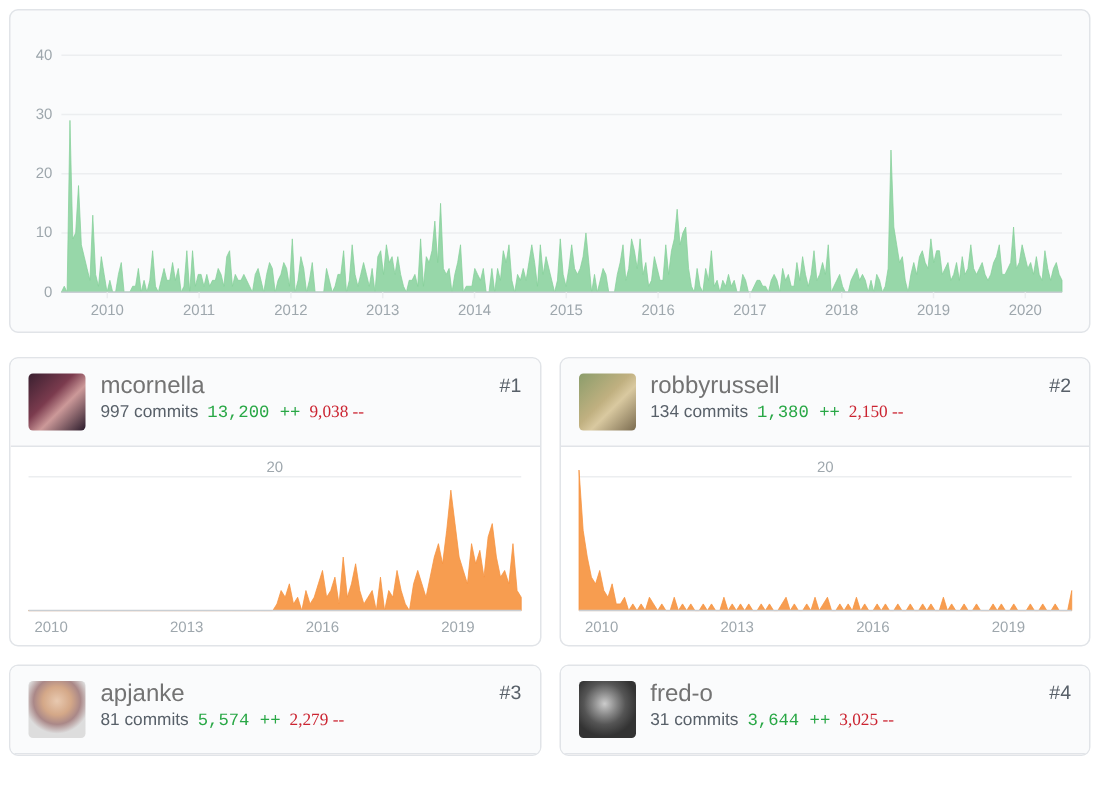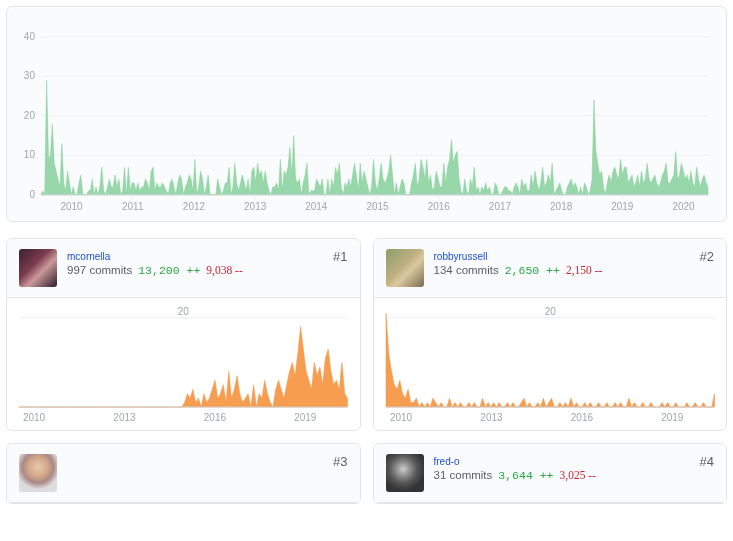--- a/index.html
+++ b/index.html
@@ -43,22 +43,22 @@
   .avatar {
     width: 38px;
     height: 38px;
     border-radius: 3px;
     margin-right: 10px;
     flex: none;
     background: #ccc;
   }
   .contrib-info { flex: 1; min-width: 0; }
   .contrib-name {
-    color: #1d4ed8;
-    font-size: 10px;
+    color: #737373;
+    font-size: 16px;
     font-weight: 400;
     text-decoration: none;
     display: inline-block;
     margin-bottom: 2px;
   }
   .contrib-stats { font-size: 11.5px; color: #586069; }
   .contrib-stats .adds { color: #28a745; margin-left: 6px; font-family: Liberation Mono, monospace; }
   .contrib-stats .dels { color: #cb2431; margin-left: 6px; font-family: Liberation Serif, serif; }
   .rank {
     color: #586069;
@@ -132,37 +132,38 @@
           <line class="baseline" x1="4" x2="332" y1="104" y2="104"></line>
           <text class="axis-text" x="19.0458715596329" y="118" text-anchor="middle">2010</text>
           <text class="axis-text" x="109.3211009174303" y="118" text-anchor="middle">2013</text>
           <text class="axis-text" x="199.5963302752277" y="118" text-anchor="middle">2016</text>
           <text class="axis-text" x="289.87155963302513" y="118" text-anchor="middle">2019</text>
         </svg></div>
     </div>
     <div class="contrib-card">
       <div class="contrib-header">
         <div class="avatar" style="background: linear-gradient(135deg, rgb(139, 157, 107) 0%, rgb(192, 176, 128) 45%, rgb(217, 201, 160) 60%, rgb(122, 107, 79) 100%);"></div>
-        <div class="contrib-info"><a class="contrib-name" href="#">robbyrussell</a><div class="contrib-stats"><span>134 commits</span><span class="adds">2,650 ++</span><span class="dels">2,150 --</span></div></div>
+        <div class="contrib-info"><a class="contrib-name" href="#">robbyrussell</a><div class="contrib-stats"><span>134 commits</span><span class="adds">1,380 ++</span><span class="dels">2,150 --</span></div></div>
         <span class="rank">#2</span>
       </div>
       <div class="card-chart"><svg viewBox="0 0 336 124" width="100%" height="100%">
           <line class="grid-line" x1="4" x2="332" y1="14.909090909090907" y2="14.909090909090907"></line>
           <text class="axis-text" x="168" y="11.909090909090907" text-anchor="middle">20</text>
           <path d="M 4 104 L 4.00 10.45 L 6.76 50.55 L 9.51 68.36 L 12.27 81.73 L 15.03 86.18 L 17.78 77.27 L 20.54 90.64 L 23.29 95.09 L 26.05 86.18 L 28.81 99.55 L 31.56 99.55 L 34.32 95.09 L 37.08 104.00 L 39.83 99.55 L 42.59 104.00 L 45.34 99.55 L 48.10 104.00 L 50.86 95.09 L 53.61 99.55 L 56.37 104.00 L 59.13 99.55 L 61.88 104.00 L 64.64 104.00 L 67.39 95.09 L 70.15 104.00 L 72.91 99.55 L 75.66 104.00 L 78.42 99.55 L 81.18 104.00 L 83.93 104.00 L 86.69 99.55 L 89.45 104.00 L 92.20 99.55 L 94.96 104.00 L 97.71 104.00 L 100.47 95.09 L 103.23 104.00 L 105.98 99.55 L 108.74 104.00 L 111.50 99.55 L 114.25 104.00 L 117.01 99.55 L 119.76 104.00 L 122.52 104.00 L 125.28 99.55 L 128.03 104.00 L 130.79 99.55 L 133.55 104.00 L 136.30 104.00 L 139.06 99.55 L 141.82 95.09 L 144.57 104.00 L 147.33 99.55 L 150.08 104.00 L 152.84 104.00 L 155.60 99.55 L 158.35 104.00 L 161.11 95.09 L 163.87 104.00 L 166.62 99.55 L 169.38 95.09 L 172.13 104.00 L 174.89 104.00 L 177.65 99.55 L 180.40 104.00 L 183.16 99.55 L 185.92 104.00 L 188.67 95.09 L 191.43 104.00 L 194.18 99.55 L 196.94 104.00 L 199.70 104.00 L 202.45 99.55 L 205.21 104.00 L 207.97 99.55 L 210.72 104.00 L 213.48 104.00 L 216.24 99.55 L 218.99 104.00 L 221.75 104.00 L 224.50 99.55 L 227.26 104.00 L 230.02 104.00 L 232.77 99.55 L 235.53 104.00 L 238.29 99.55 L 241.04 104.00 L 243.80 104.00 L 246.55 95.09 L 249.31 104.00 L 252.07 99.55 L 254.82 104.00 L 257.58 104.00 L 260.34 99.55 L 263.09 104.00 L 265.85 104.00 L 268.61 99.55 L 271.36 104.00 L 274.12 104.00 L 276.87 104.00 L 279.63 99.55 L 282.39 104.00 L 285.14 99.55 L 287.90 104.00 L 290.66 104.00 L 293.41 99.55 L 296.17 104.00 L 298.92 104.00 L 301.68 104.00 L 304.44 99.55 L 307.19 104.00 L 309.95 104.00 L 312.71 99.55 L 315.46 104.00 L 318.22 104.00 L 320.97 99.55 L 323.73 104.00 L 326.49 104.00 L 329.24 104.00 L 332.00 90.64 L 332 104 Z" fill="#f6923d" fill-opacity="0.9" stroke="#f6923d" stroke-width="0.5"></path>
           <line class="baseline" x1="4" x2="332" y1="104" y2="104"></line>
           <text class="axis-text" x="19.0458715596329" y="118" text-anchor="middle">2010</text>
           <text class="axis-text" x="109.3211009174303" y="118" text-anchor="middle">2013</text>
           <text class="axis-text" x="199.5963302752277" y="118" text-anchor="middle">2016</text>
           <text class="axis-text" x="289.87155963302513" y="118" text-anchor="middle">2019</text>
         </svg></div>
     </div>
     <div class="contrib-card">
       <div class="contrib-header">
         <div class="avatar" style="background: radial-gradient(circle at 50% 35%, rgb(232, 201, 176) 0%, rgb(212, 168, 136) 30%, rgb(170, 136, 136) 50%, rgb(221, 221, 221) 70%);"></div>
+        <div class="contrib-info"><a class="contrib-name" href="#">apjanke</a><div class="contrib-stats"><span>81 commits</span><span class="adds">5,574 ++</span><span class="dels">2,279 --</span></div></div>
         <span class="rank">#3</span>
       </div>
     </div>
     <div class="contrib-card">
       <div class="contrib-header">
         <div class="avatar" style="background: radial-gradient(circle at 45% 40%, rgb(204, 204, 204) 0%, rgb(136, 136, 136) 25%, rgb(85, 85, 85) 45%, rgb(51, 51, 51) 70%);"></div>
         <div class="contrib-info"><a class="contrib-name" href="#">fred-o</a><div class="contrib-stats"><span>31 commits</span><span class="adds">3,644 ++</span><span class="dels">3,025 --</span></div></div>
         <span class="rank">#4</span>
       </div>
     </div>

